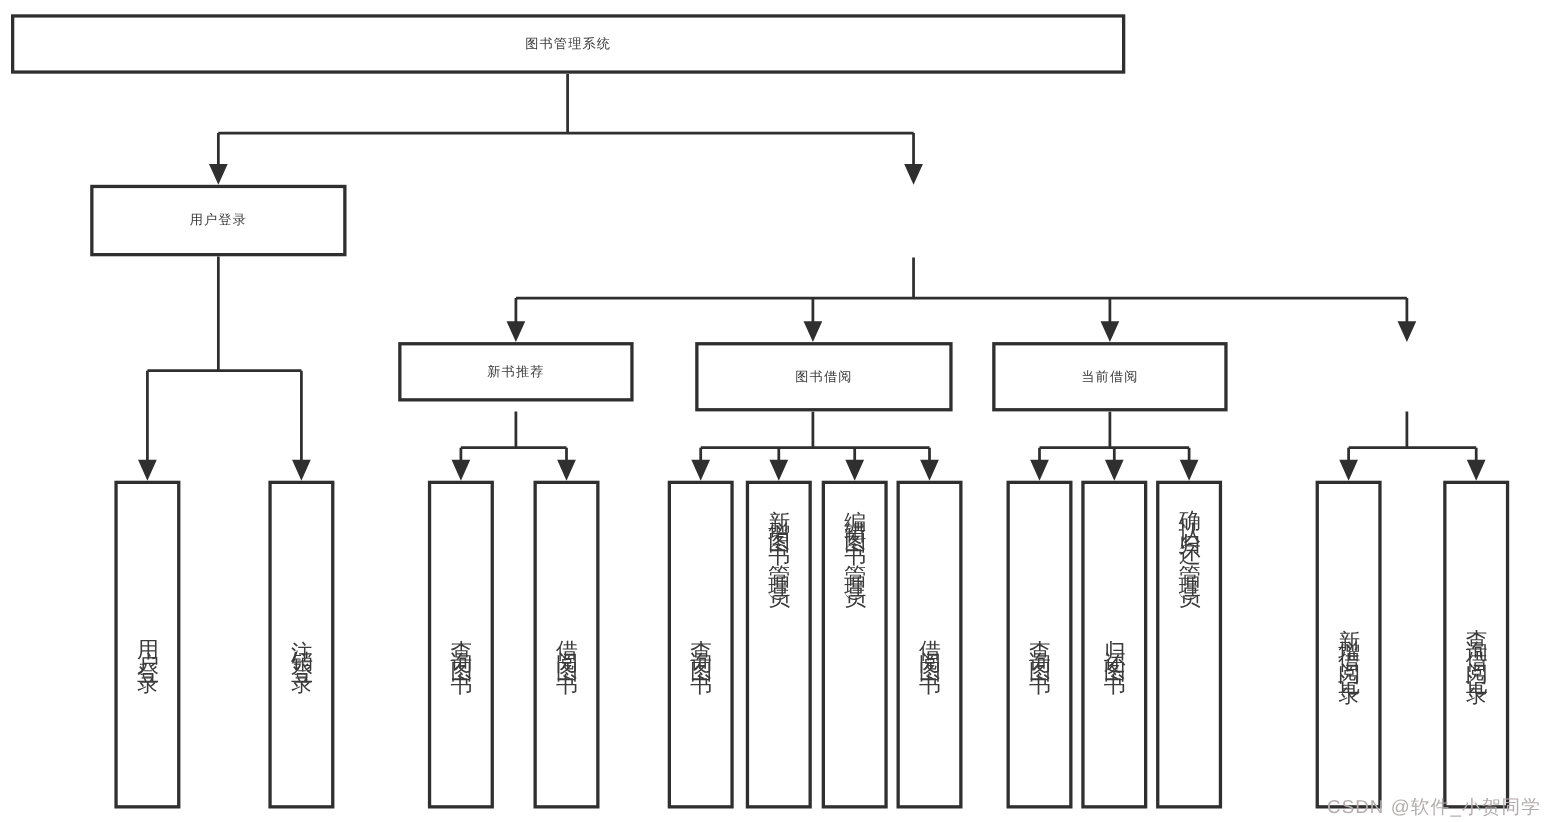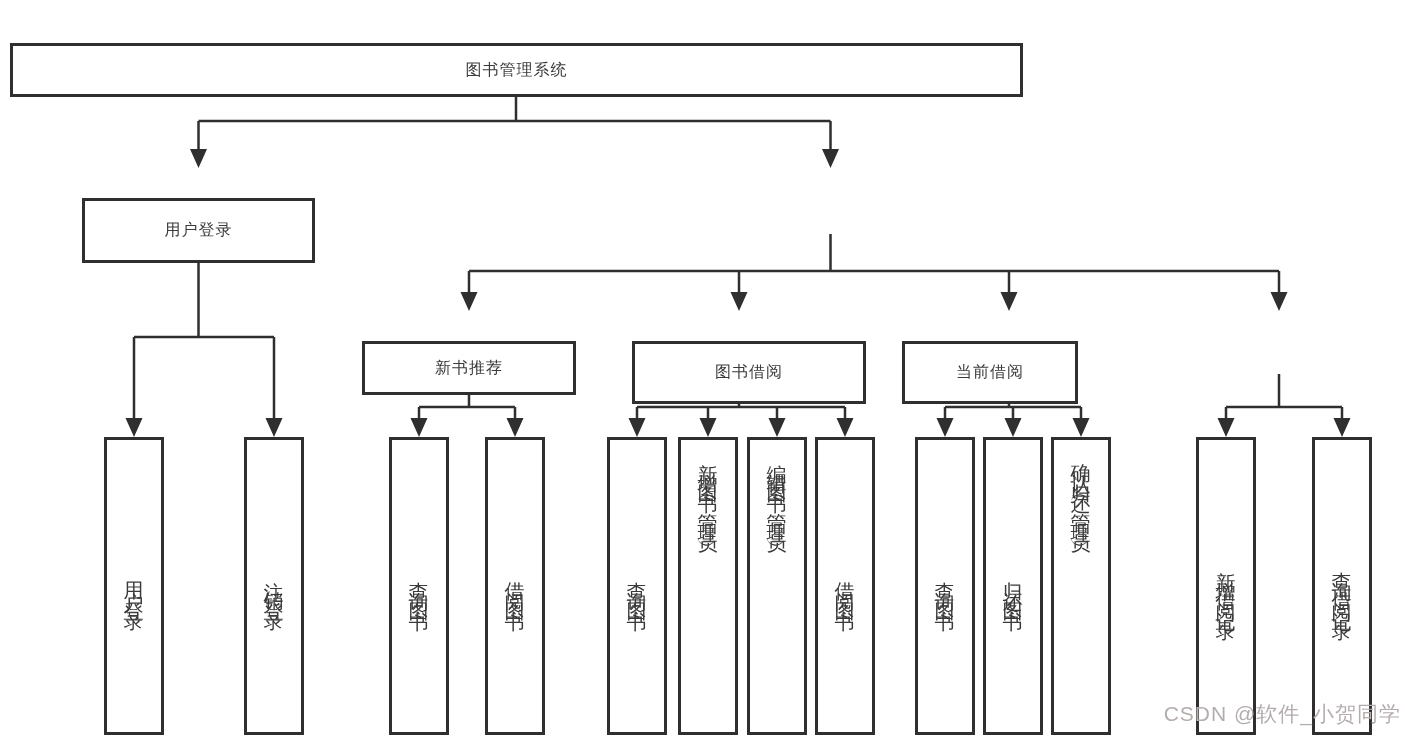--- a/index.html
+++ b/index.html
@@ -13,41 +13,40 @@
   .connectors{position:absolute;left:0;top:0;width:1405px;height:747px;pointer-events:none;}
   .box{
     position:absolute;
     box-sizing:border-box;
     border:3px solid var(--line,#2f2f2f);
     background:#fff;
     color:var(--text,#3a3a3a);
   }
   .hbox{
     display:flex;align-items:center;justify-content:center;
-    font-size:16px;
+    font-size:12px;
     letter-spacing:1px;
-    margin-top:30px;
   }
   .vbox{
     width:60px;height:298px;top:437px;
     writing-mode:vertical-rl;
     text-orientation:mixed;
     text-align:center;
     line-height:54px;
     font-size:20px;
     letter-spacing:10px;
   }
   .vbox.topalign{
     text-align:left;
     padding-top:8px;
   }
   .watermark{
     position:absolute;
-    right:4px;bottom:19px;
-    font-size:21px;
+    right:4px;bottom:2px;
+    font-size:17px;
     color:var(--wm,#b5adad);
     letter-spacing:1px;
     white-space:nowrap;
     text-align:center;
   }
 </style>
 </head>
 <body>
 
 <div class="canvas">
@@ -91,21 +90,21 @@
              M1217.5 418 L1234.5 418 L1226 437 Z
              M1333.5 418 L1350.5 418 L1342 437 Z"></path>
   </svg>
 
   <div class="box hbox" style="left:10px;top:13px;width:1013px;height:54px">图书管理系统</div>
 
   <div class="box hbox" style="left:82px;top:168px;width:233px;height:65px">用户登录</div>
 
   <div class="box hbox" style="left:362px;top:311px;width:214px;height:54px">新书推荐</div>
   <div class="box hbox" style="left:632px;top:311px;width:234px;height:63px">图书借阅</div>
-  <div class="box hbox" style="left:902px;top:311px;width:176px;height:63px">当前借阅</div>
+  <div class="box hbox" style="left:902px;top:311px;width:214px;height:63px">当前借阅</div>
 
   <div class="box vbox" style="left:104px">用户登录</div>
   <div class="box vbox" style="left:244px">注销登录</div>
 
   <div class="box vbox" style="left:389px">查询图书</div>
   <div class="box vbox" style="left:485px">借阅图书</div>
 
   <div class="box vbox" style="left:607px">查询图书</div>
   <div class="box vbox topalign" style="left:678px">新增图书（管理员）</div>
   <div class="box vbox topalign" style="left:747px">编辑图书（管理员）</div>

